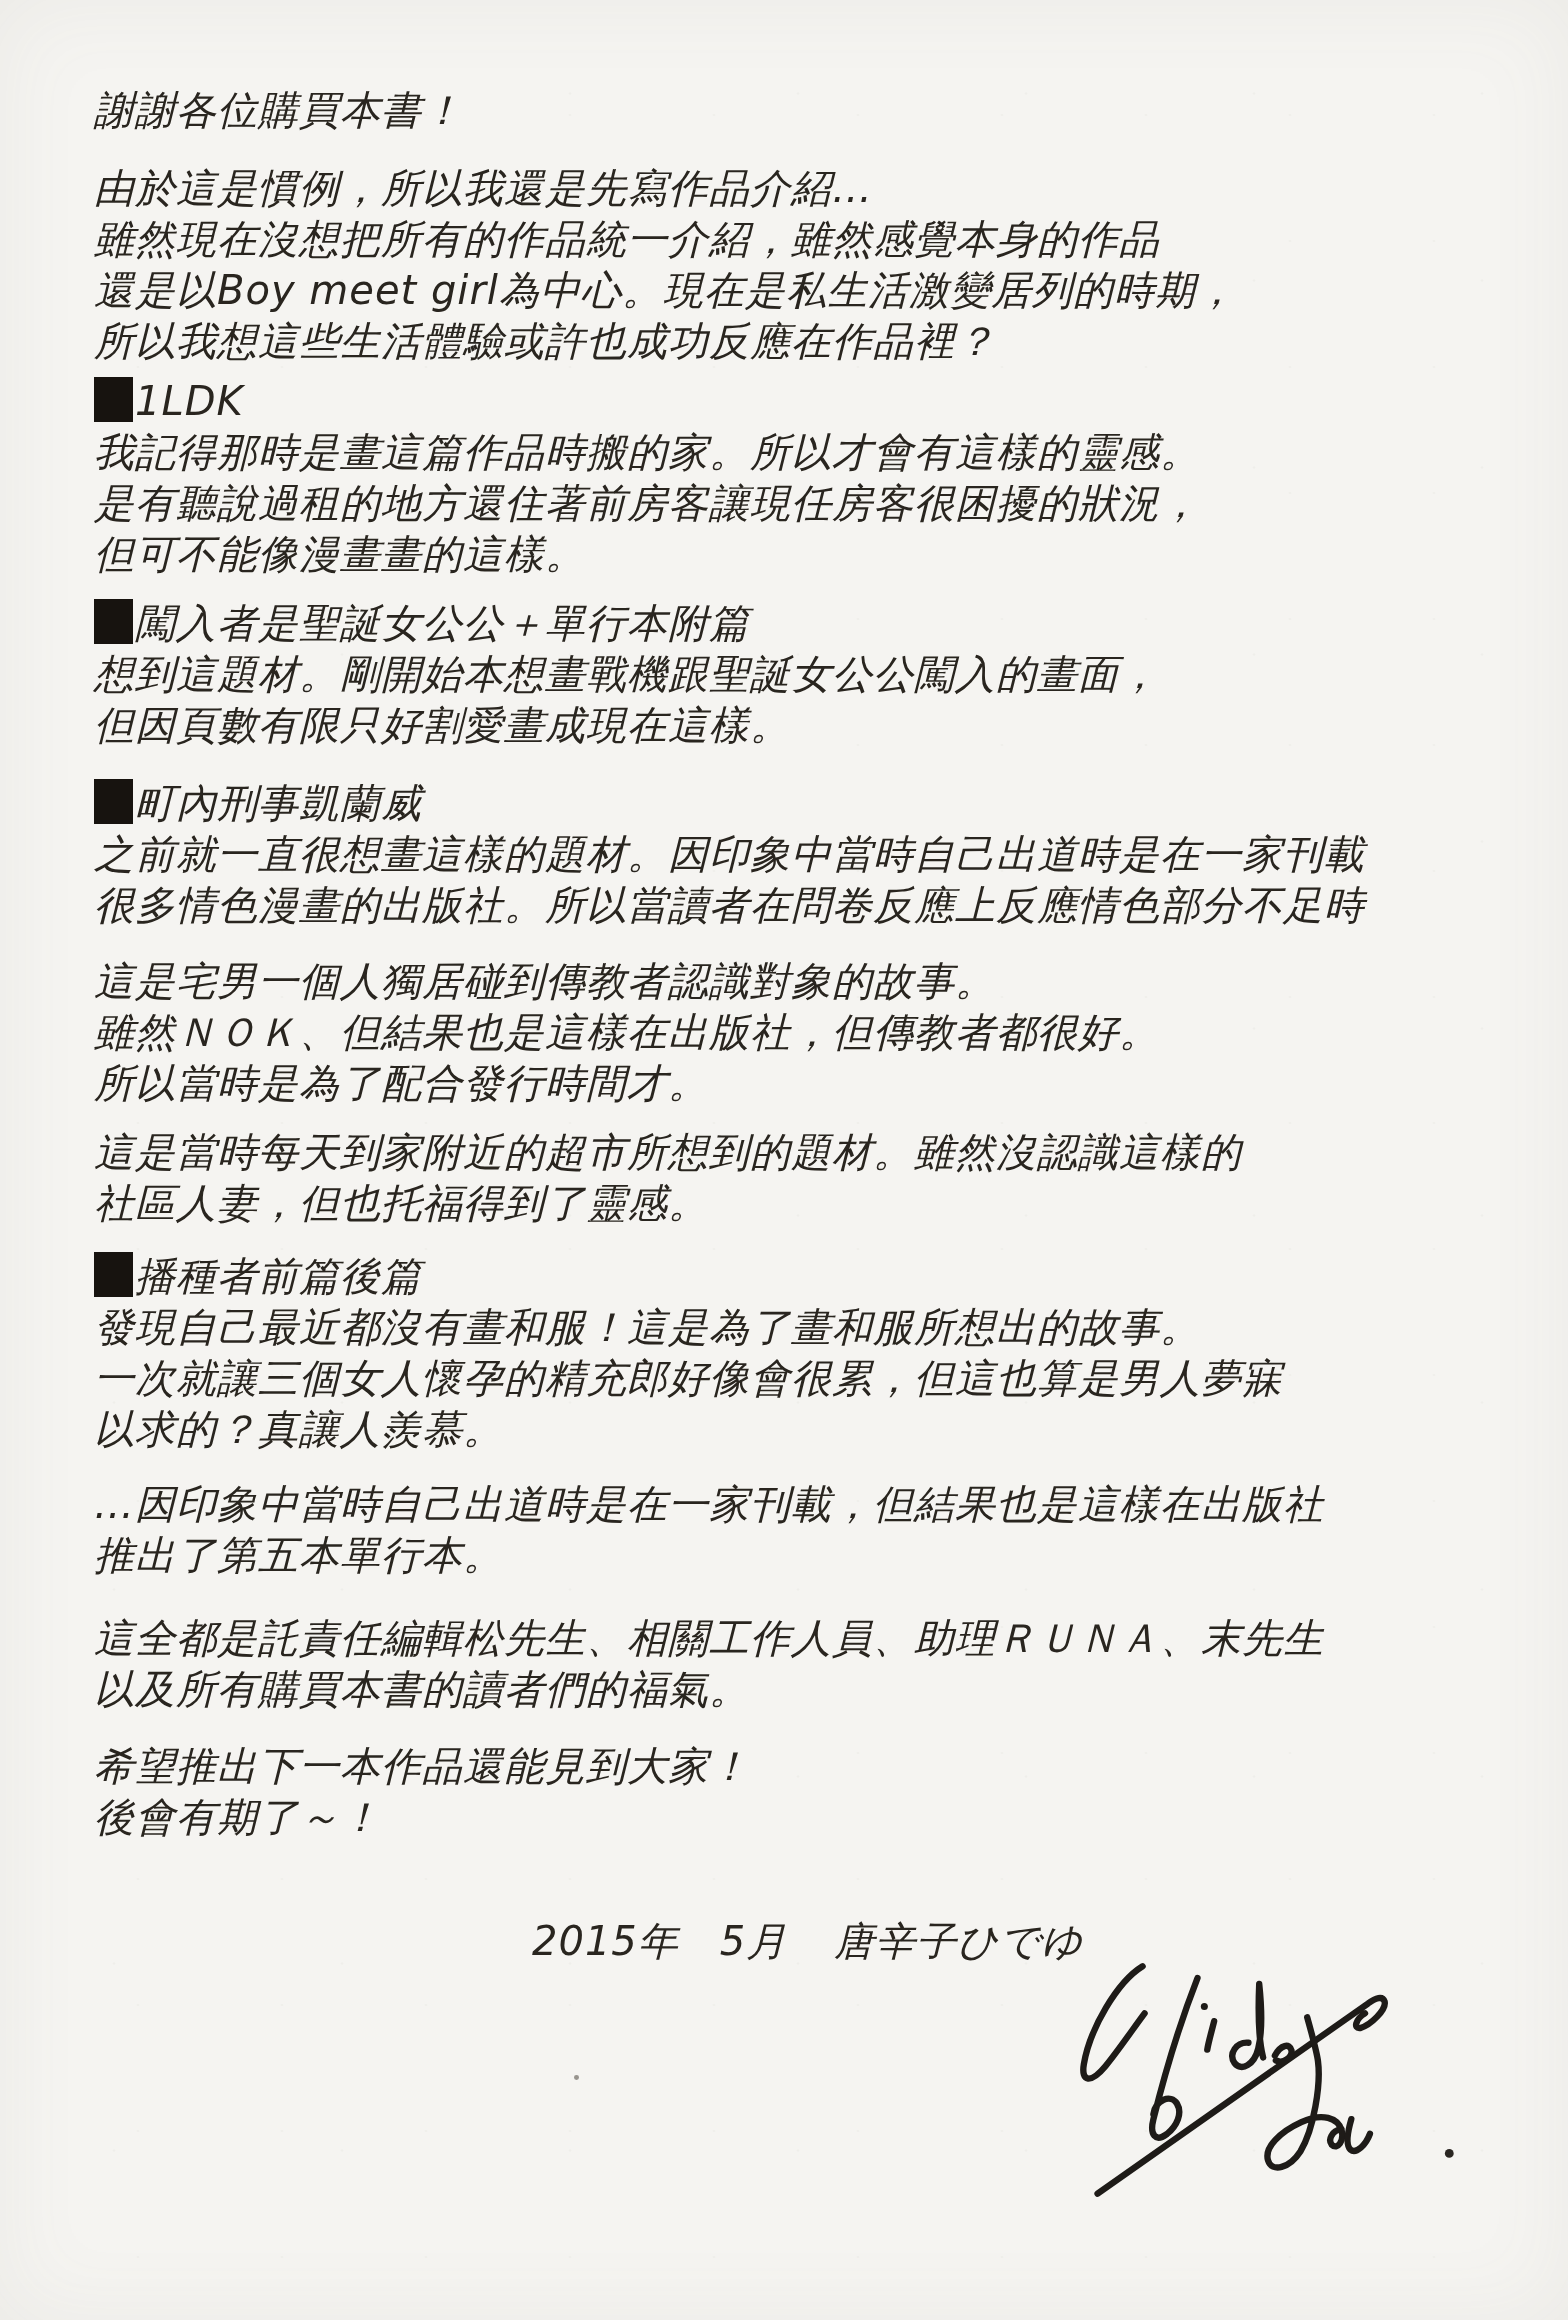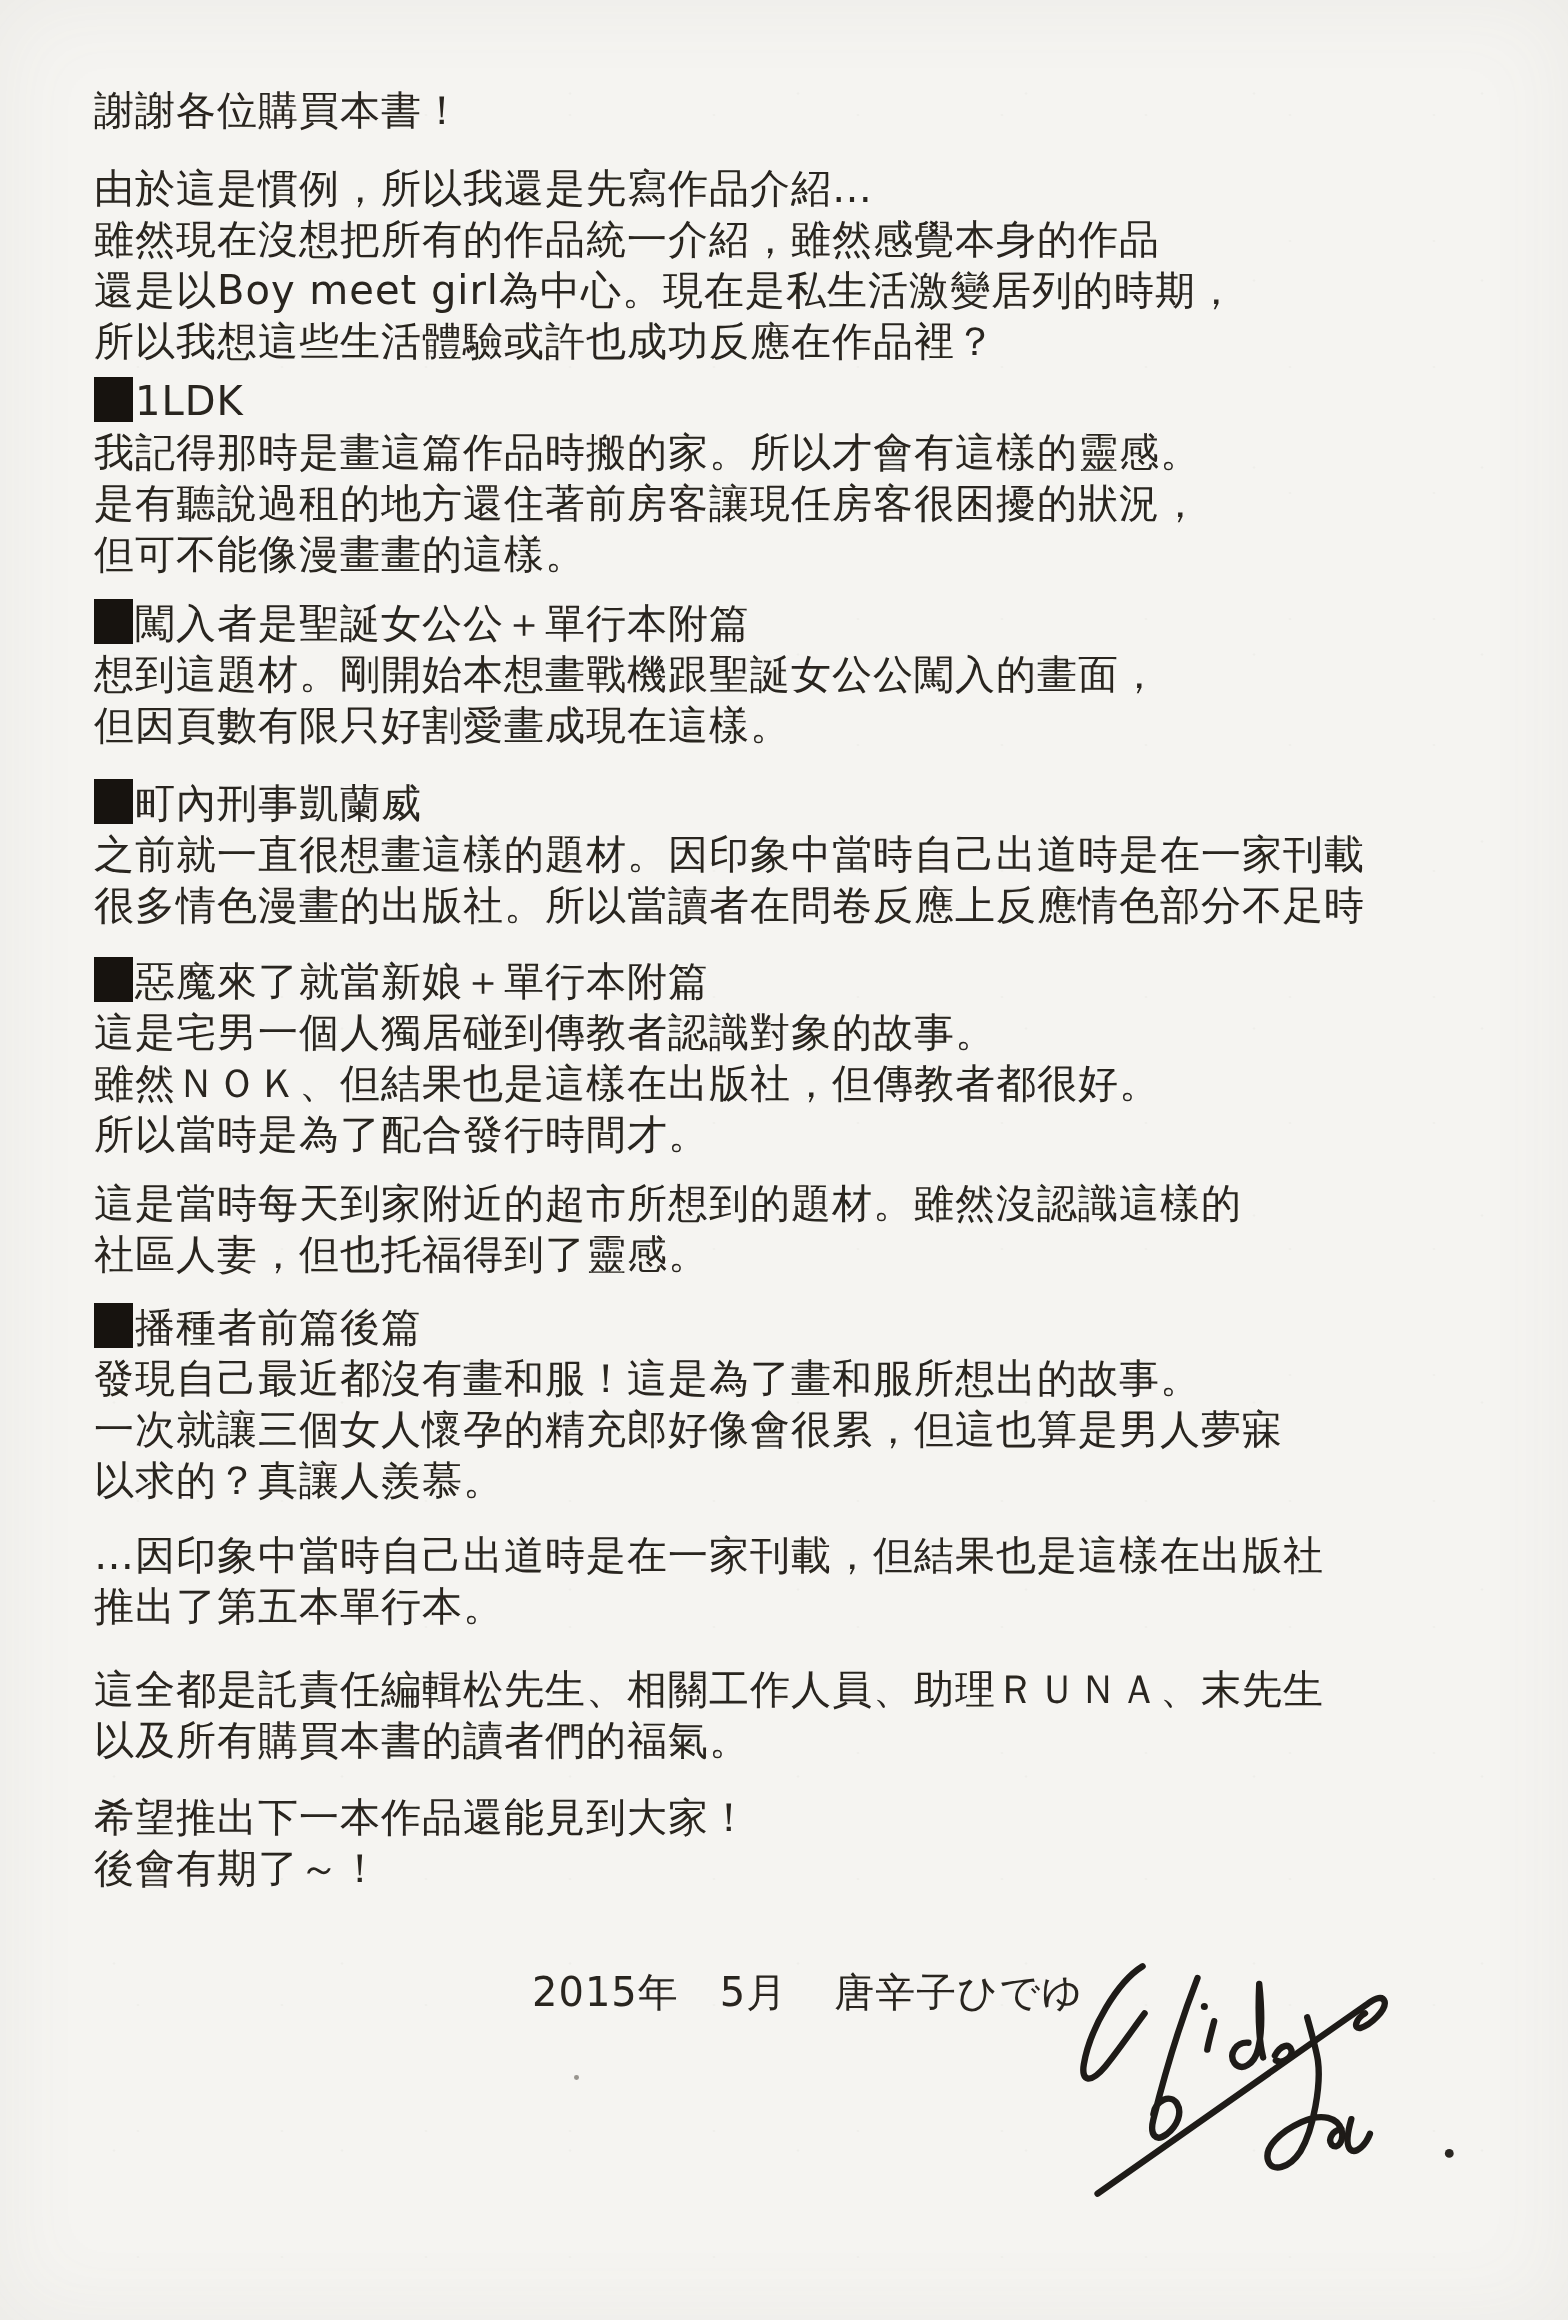--- a/index.html
+++ b/index.html
@@ -20,20 +20,21 @@
   }
   .text-col{
     position:absolute;left:94px;top:85px;right:39px;
     font-size:40px;
     letter-spacing:1px;
   }
   .blk{margin:0;padding:0;}
   .line{
     height:51px;line-height:51px;white-space:nowrap;
     text-rendering:optimizeLegibility;
+    font-style:italic;
   }
   .hdr .sq{
     display:inline-block;width:39px;height:45px;
     background:#17130f;vertical-align:-6.9px;margin-right:2px;
   }
   .date-row{white-space:nowrap;}
   .date-row .author{margin-left:47px;}
   .signature{
     position:absolute;left:1076px;top:1927px;width:387px;height:304px;
   }
@@ -73,21 +74,20 @@
       <div class="line">但因頁數有限只好割愛畫成現在這樣。</div>
     </div>
 
     <div class="blk" style="margin-top:27.4px">
       <div class="line hdr"><span class="sq"></span><span>町內刑事凱蘭威</span></div>
       <div class="line">之前就一直很想畫這樣的題材。因印象中當時自己出道時是在一家刊載</div>
       <div class="line">很多情色漫畫的出版社。所以當讀者在問卷反應上反應情色部分不足時</div>
     </div>
 
     <div class="blk" style="margin-top:24.5px">
-      <div class="line hdr"><span class="sq"></span><span>惡魔來了就當新娘＋單行本附篇</span></div>
       <div class="line">這是宅男一個人獨居碰到傳教者認識對象的故事。</div>
       <div class="line">雖然ＮＯＫ、但結果也是這樣在出版社，但傳教者都很好。</div>
       <div class="line">所以當時是為了配合發行時間才。</div>
     </div>
 
     <div class="blk" style="margin-top:18.6px">
       <div class="line">這是當時每天到家附近的超市所想到的題材。雖然沒認識這樣的</div>
       <div class="line">社區人妻，但也托福得到了靈感。</div>
     </div>
 

